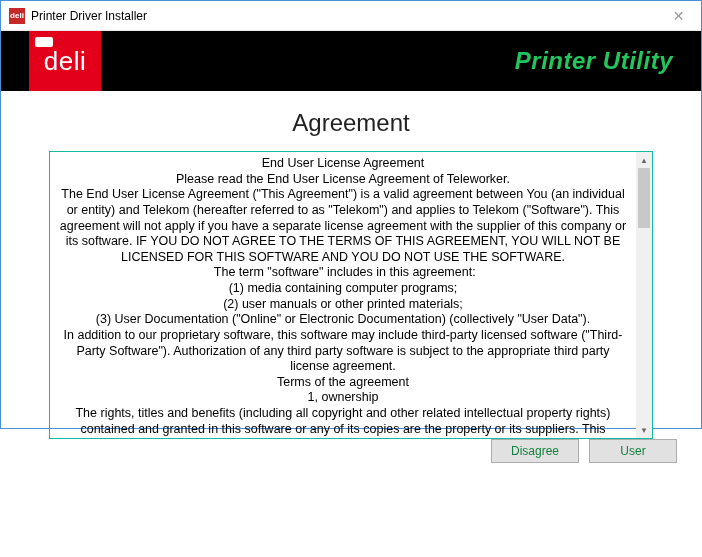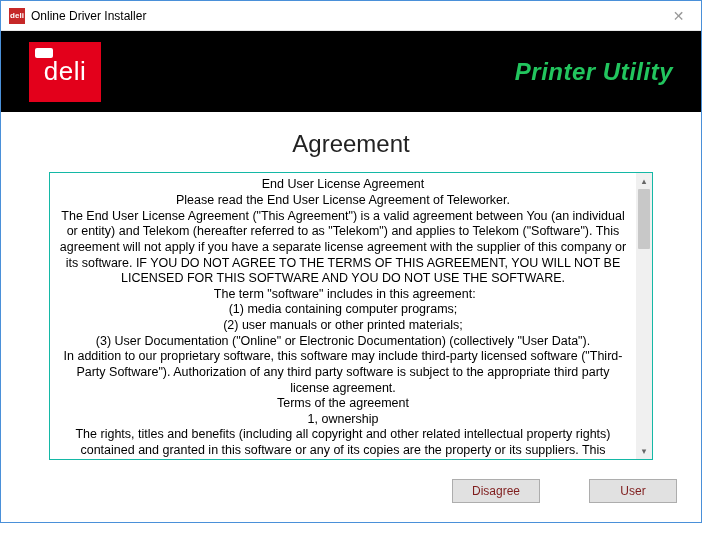--- a/index.html
+++ b/index.html
@@ -5,21 +5,21 @@
   * { box-sizing: border-box; margin: 0; padding: 0; }
   body {
     font-family: "Segoe UI", Tahoma, sans-serif;
     background: #fff;
     width: 702px;
     height: 557px;
     overflow: hidden;
   }
   .window {
     width: 702px;
-    height: 523px;
+    height: 429px;
     border: 1px solid #4a90d9;
     background: #fff;
     display: flex;
     flex-direction: column;
   }
   .titlebar {
     height: 30px;
     background: #fff;
     display: flex;
     align-items: center;
@@ -146,36 +146,35 @@
     align-items: center;
     padding: 0 24px;
     gap: 10px;
   }
   .btn {
     min-width: 88px;
     height: 24px;
     background: #e1e1e1;
     border: 1px solid #adadad;
     font-size: 12px;
-    color: #7f1d1d;
+    color: #15803d;
     display: flex;
     align-items: center;
     justify-content: center;
     cursor: pointer;
-    margin-left: 39px;
   }
 </style>
 </head>
 <body>
 
 <div class="window">
 
   <div class="titlebar">
     <div class="titlebar-icon">deli</div>
-    <div class="titlebar-title">Online Driver Installer</div>
+    <div class="titlebar-title">Printer Driver Installer</div>
     <div class="titlebar-close">✕</div>
   </div>
 
   <div class="banner">
     <div class="logo">
       <div class="logo-badge"></div>
       <span>deli</span>
     </div>
     <div class="banner-title">Printer Utility</div>
   </div>

